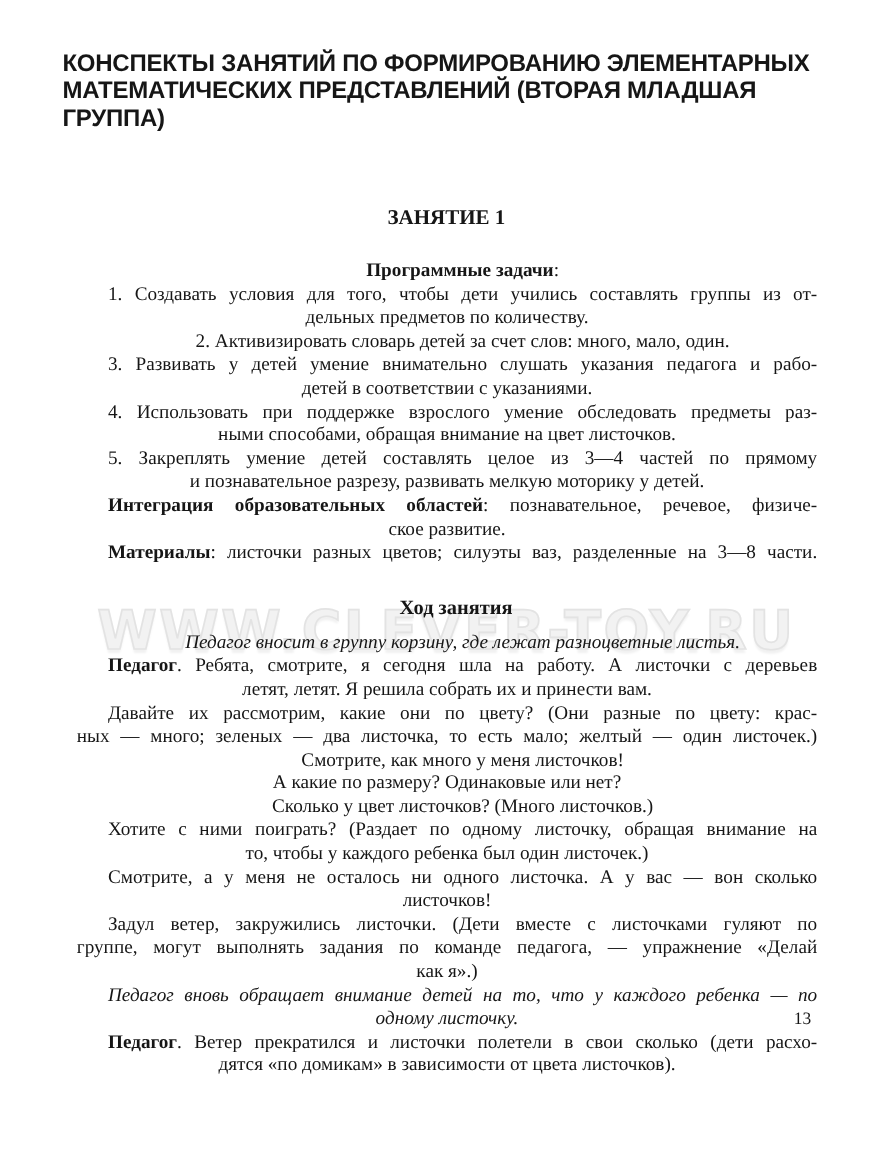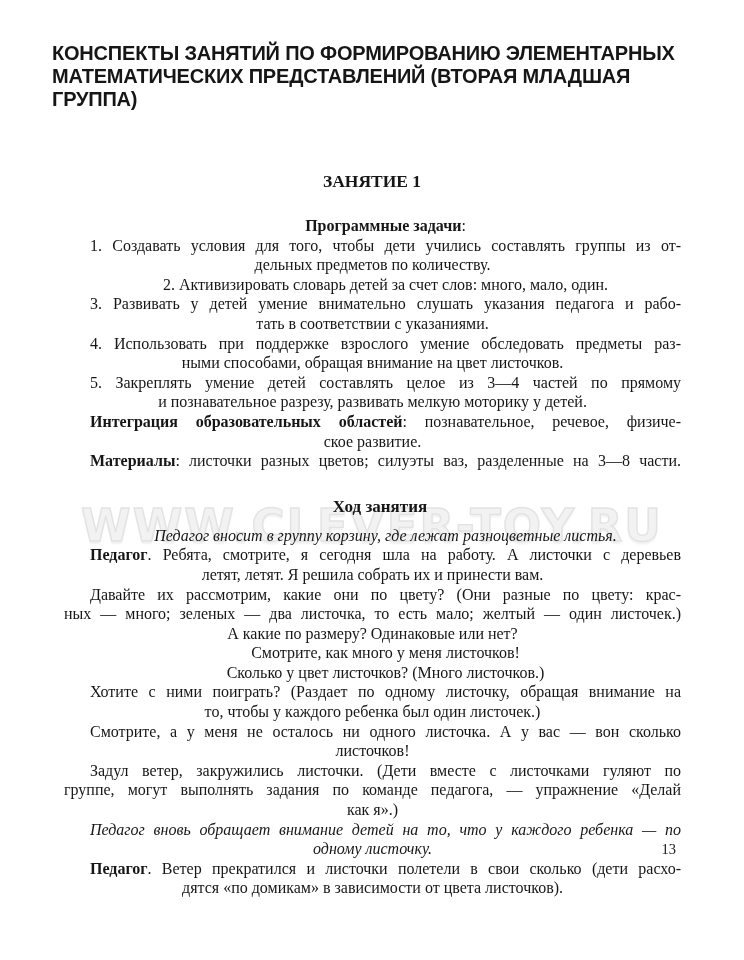--- a/index.html
+++ b/index.html
@@ -92,40 +92,40 @@
     </div>
 
     <div class="lesson-title">ЗАНЯТИЕ 1</div>
 
     <div class="textblock tasks">
       <div class="ln ind"><span class="b">Программные задачи</span><span>:</span></div>
       <div class="ln ind jst">1. Создавать условия для того, чтобы дети учились составлять группы из от-</div>
       <div class="ln">дельных предметов по количеству.</div>
       <div class="ln ind">2. Активизировать словарь детей за счет слов: много, мало, один.</div>
       <div class="ln ind jst">3. Развивать у детей умение внимательно слушать указания педагога и рабо-</div>
-      <div class="ln">тать в соответствии с указаниями.</div>
+      <div class="ln">детей в соответствии с указаниями.</div>
       <div class="ln ind jst">4. Использовать при поддержке взрослого умение обследовать предметы раз-</div>
       <div class="ln">ными способами, обращая внимание на цвет листочков.</div>
       <div class="ln ind jst">5. Закреплять умение детей составлять целое из 3—4 частей по прямому</div>
       <div class="ln">и познавательное разрезу, развивать мелкую моторику у детей.</div>
       <div class="ln ind jst"><span class="b">Интеграция образовательных областей</span><span>: познавательное, речевое, физиче-</span></div>
       <div class="ln">ское развитие.</div>
       <div class="ln ind jst"><span class="b">Материалы</span><span>: листочки разных цветов; силуэты ваз, разделенные на 3—8 части.</span></div>
     </div>
 
     <div class="section-heading">Ход занятия</div>
 
     <div class="textblock flow">
       <div class="ln ind it">Педагог вносит в группу корзину, где лежат разноцветные листья.</div>
       <div class="ln ind jst"><span class="b">Педагог</span><span>. Ребята, смотрите, я сегодня шла на работу. А листочки с деревьев</span></div>
       <div class="ln">летят, летят. Я решила собрать их и принести вам.</div>
       <div class="ln ind jst">Давайте их рассмотрим, какие они по цвету? (Они разные по цвету: крас-</div>
       <div class="ln jst">ных — много; зеленых — два листочка, то есть мало; желтый — один листочек.)</div>
+      <div class="ln ind">Смотрите, как много у меня листочков!</div>
       <div class="ln">А какие по размеру? Одинаковые или нет?</div>
-      <div class="ln ind">Смотрите, как много у меня листочков!</div>
       <div class="ln ind">Сколько у цвет листочков? (Много листочков.)</div>
       <div class="ln ind jst">Хотите с ними поиграть? (Раздает по одному листочку, обращая внимание на</div>
       <div class="ln">то, чтобы у каждого ребенка был один листочек.)</div>
       <div class="ln ind jst">Смотрите, а у меня не осталось ни одного листочка. А у вас — вон сколько</div>
       <div class="ln">листочков!</div>
       <div class="ln ind jst">Задул ветер, закружились листочки. (Дети вместе с листочками гуляют по</div>
       <div class="ln jst">группе, могут выполнять задания по команде педагога, — упражнение «Делай</div>
       <div class="ln">как я».)</div>
       <div class="ln ind it jst">Педагог вновь обращает внимание детей на то, что у каждого ребенка — по</div>
       <div class="ln it">одному листочку.</div>

